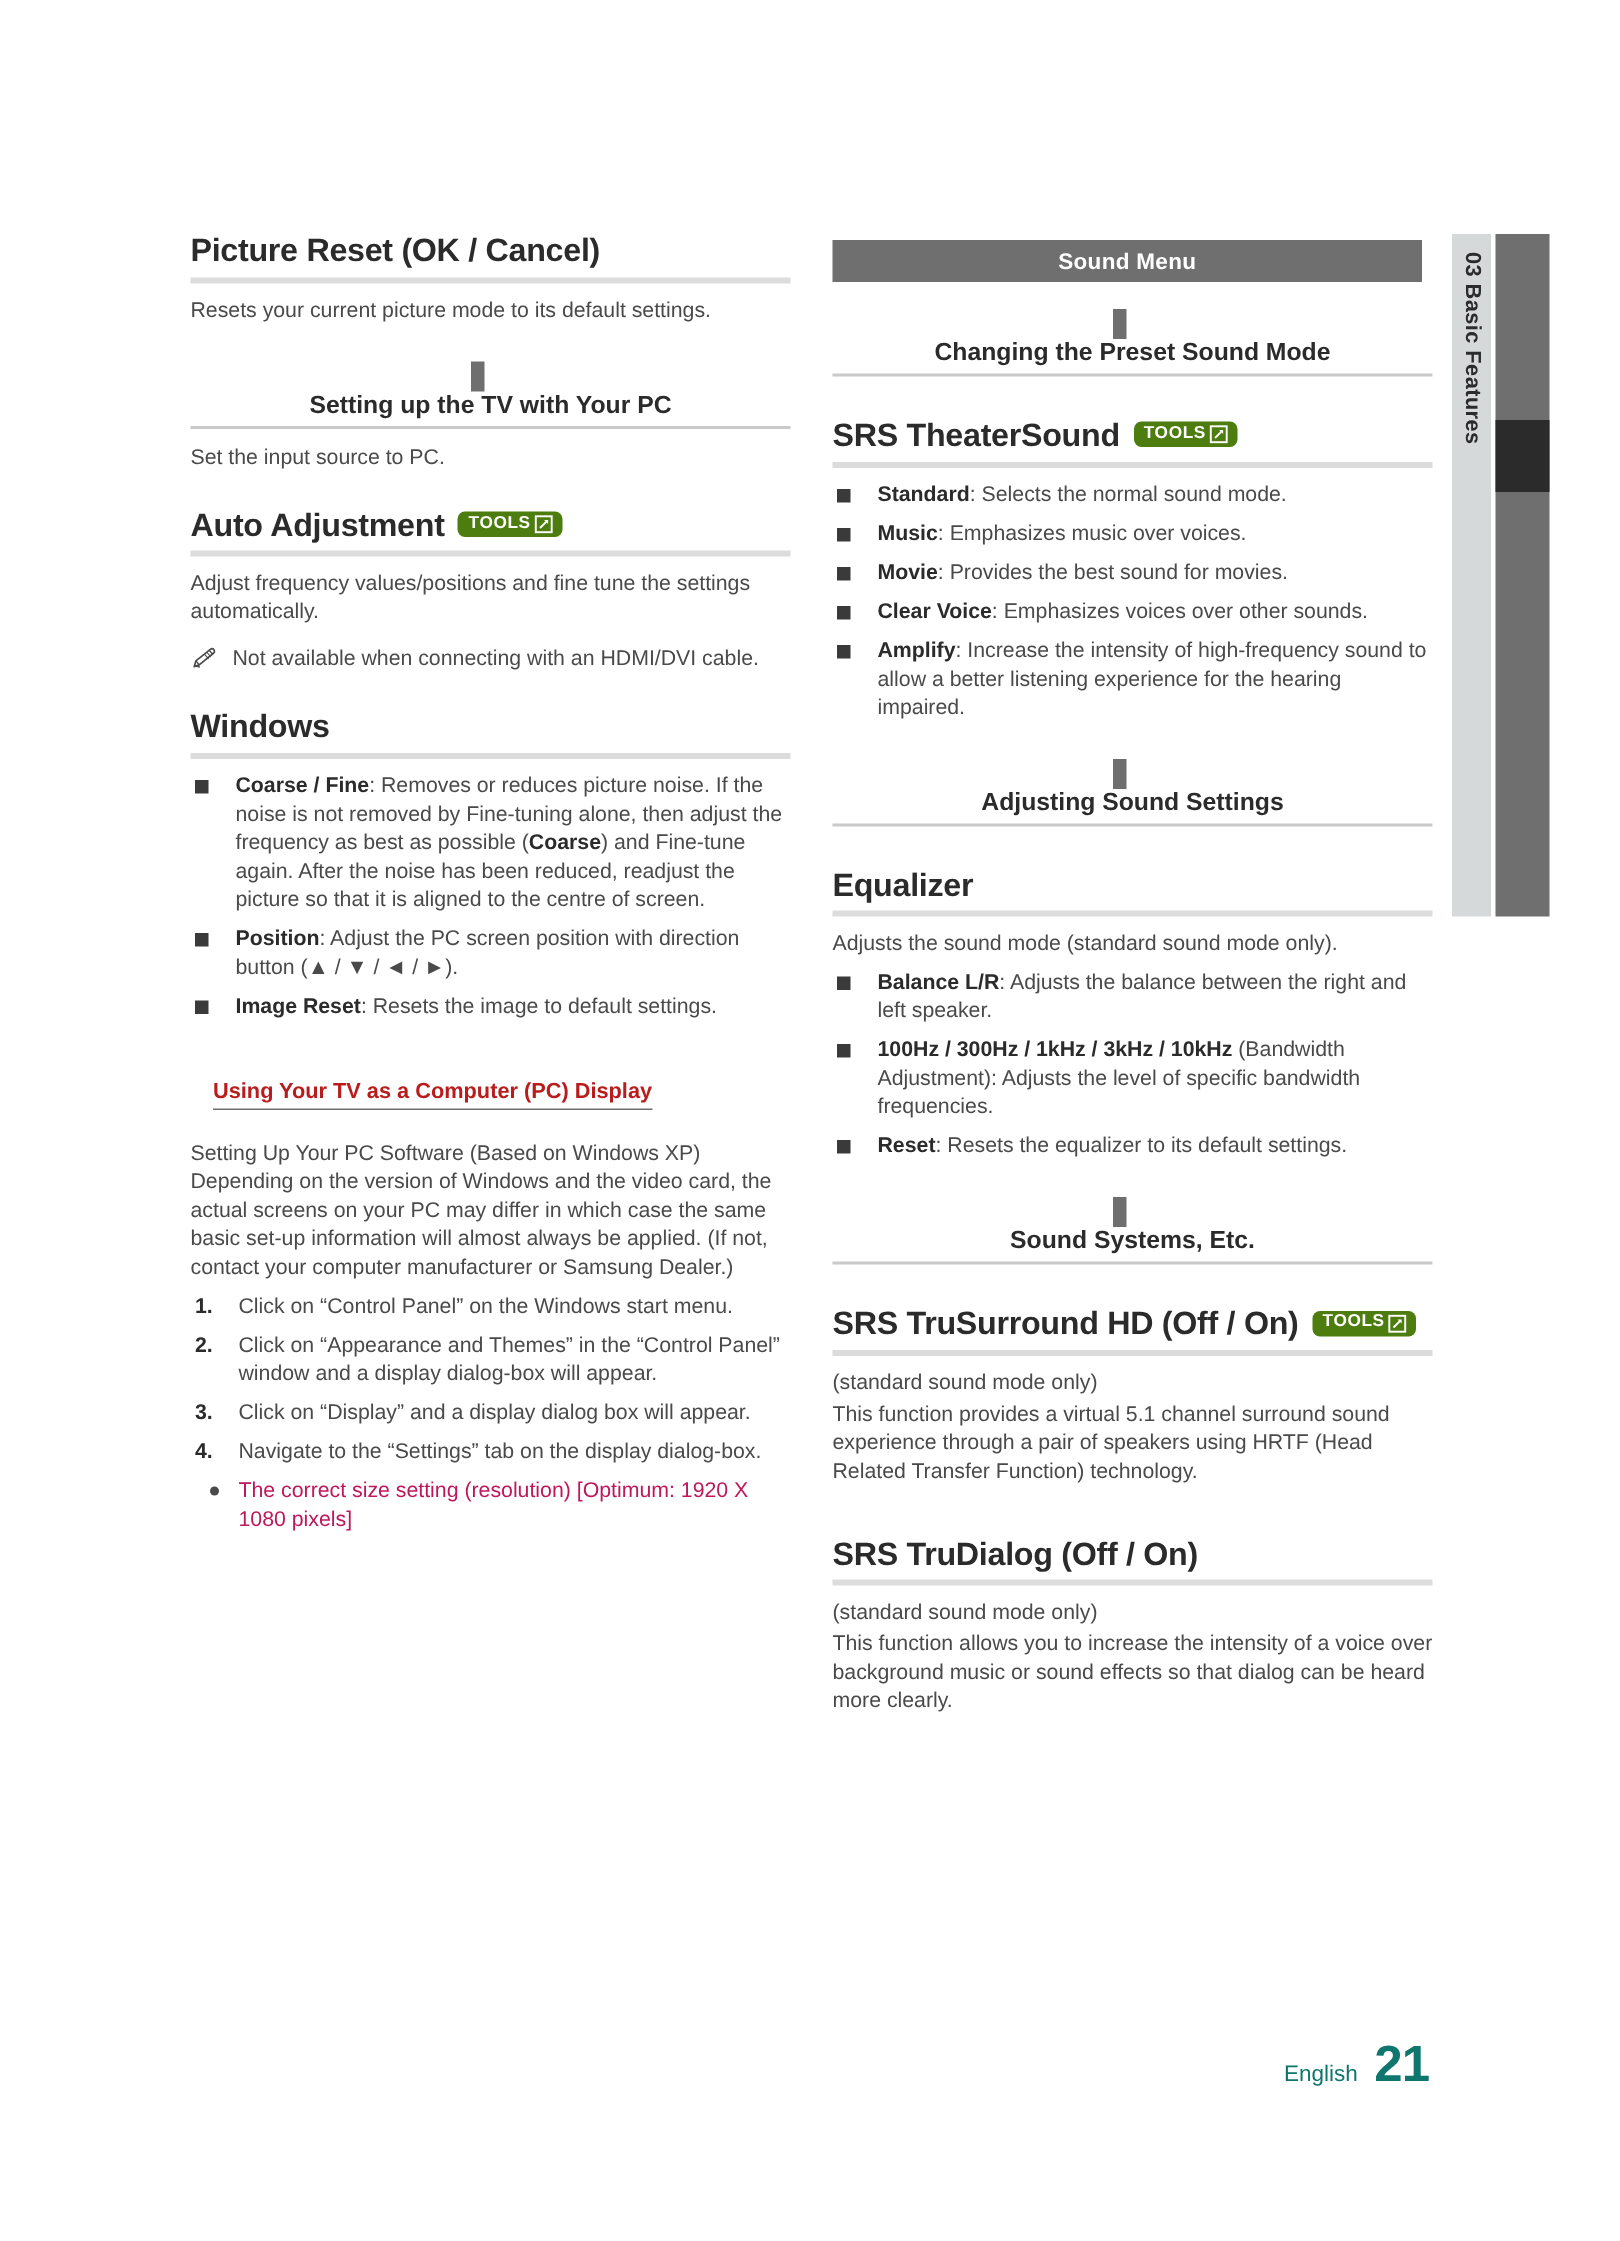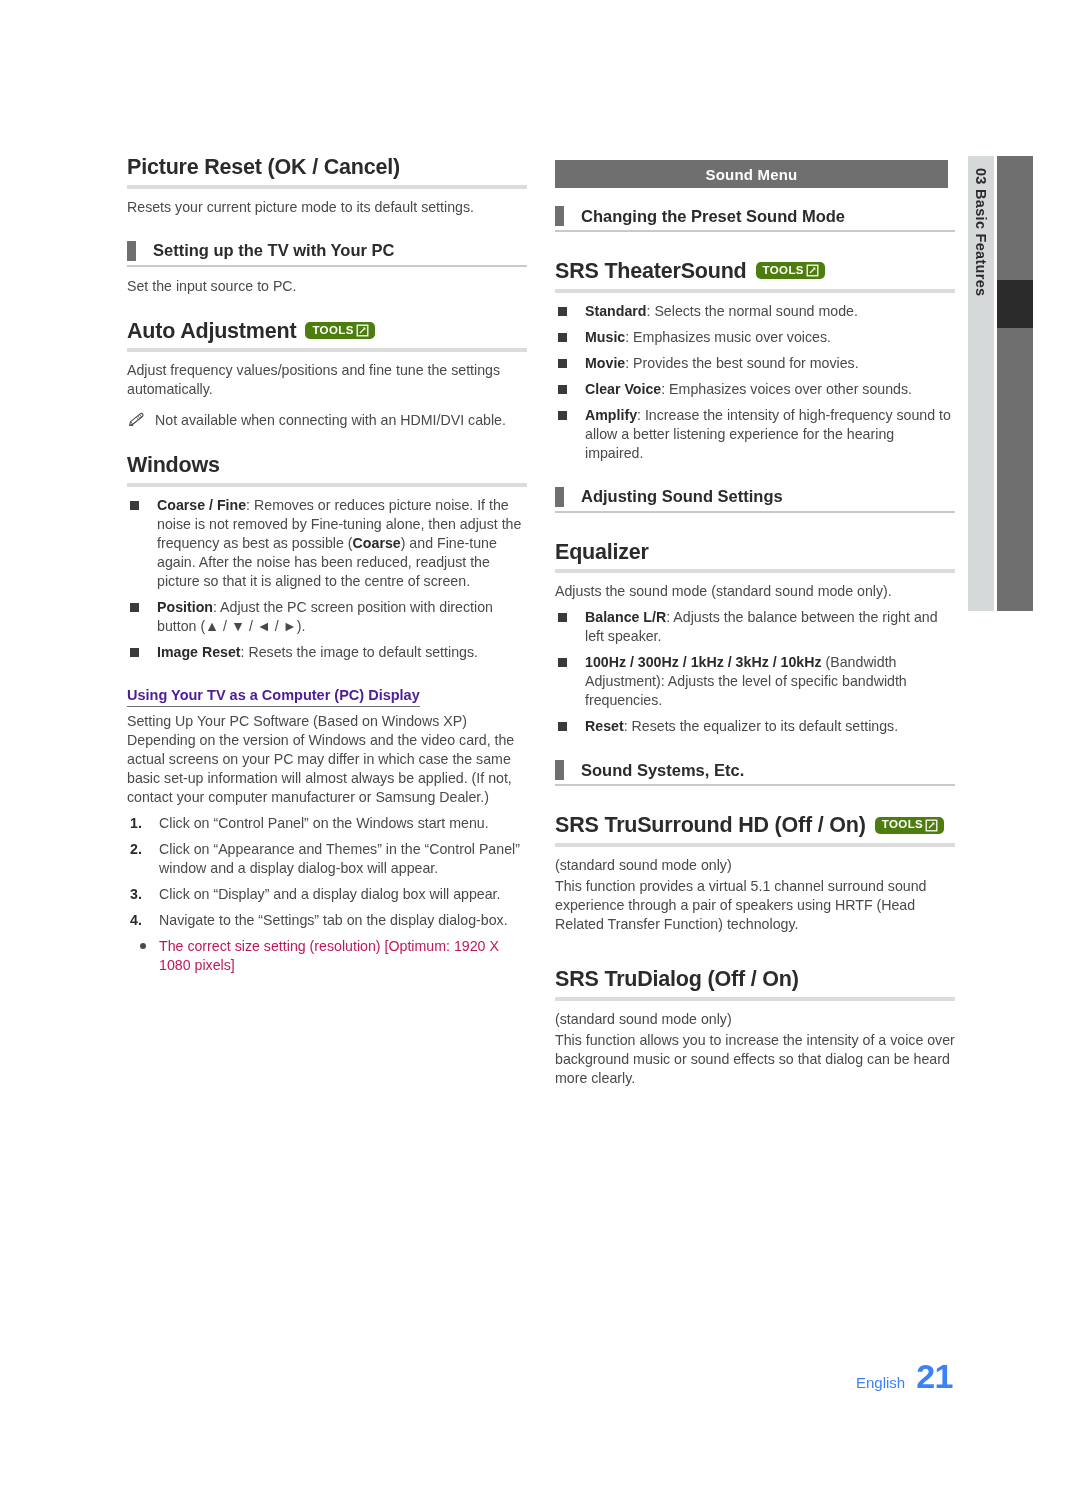--- a/index.html
+++ b/index.html
@@ -60,41 +60,42 @@
 
   h2.section {
     font-size: 16.5px;
     font-weight: bold;
     color: #2b2b2b;
     margin: 0;
     padding: 0 0 4px 0;
     display: flex;
     align-items: center;
     line-height: 1.15;
+    flex-direction: column;
   }
   .section-bar {
     display: inline-block;
     width: 9px;
     height: 20px;
     background: #6f6f6f;
     margin-right: 17px;
     flex: none;
   }
   .section-rule {
     height: 2px;
     background: #c9c9c9;
     width: 100%;
     margin-bottom: 10px;
   }
 
   h3.subhead {
     font-size: 14.5px;
     font-weight: bold;
-    color: #4c1d95;
-    margin: 0;
+    color: #b91c1c;
+    margin: 15px;
     padding: 0 0 2px 0;
     line-height: 1.2;
     display: inline-block;
     border-bottom: 1.4px solid #6f6f6f;
   }
 
   
   .banner {
     position: absolute;
     left: 555px;
@@ -268,21 +269,21 @@
   }
 
   
   .footer {
     position: absolute;
     right: 127px;
     bottom: 98px;
     display: flex;
     align-items: baseline;
     gap: 11px;
-    color: #3b82f6;
+    color: #0f766e;
   }
   .footer .lang { font-size: 15px; }
   .footer .pg { font-size: 34px; font-weight: bold; letter-spacing: -0.5px; }
 
   .spacer-12 { height: 12px; }
   .spacer-18 { height: 18px; }
   .spacer-22 { height: 22px; }
 </style>
 </head>
 <body>

